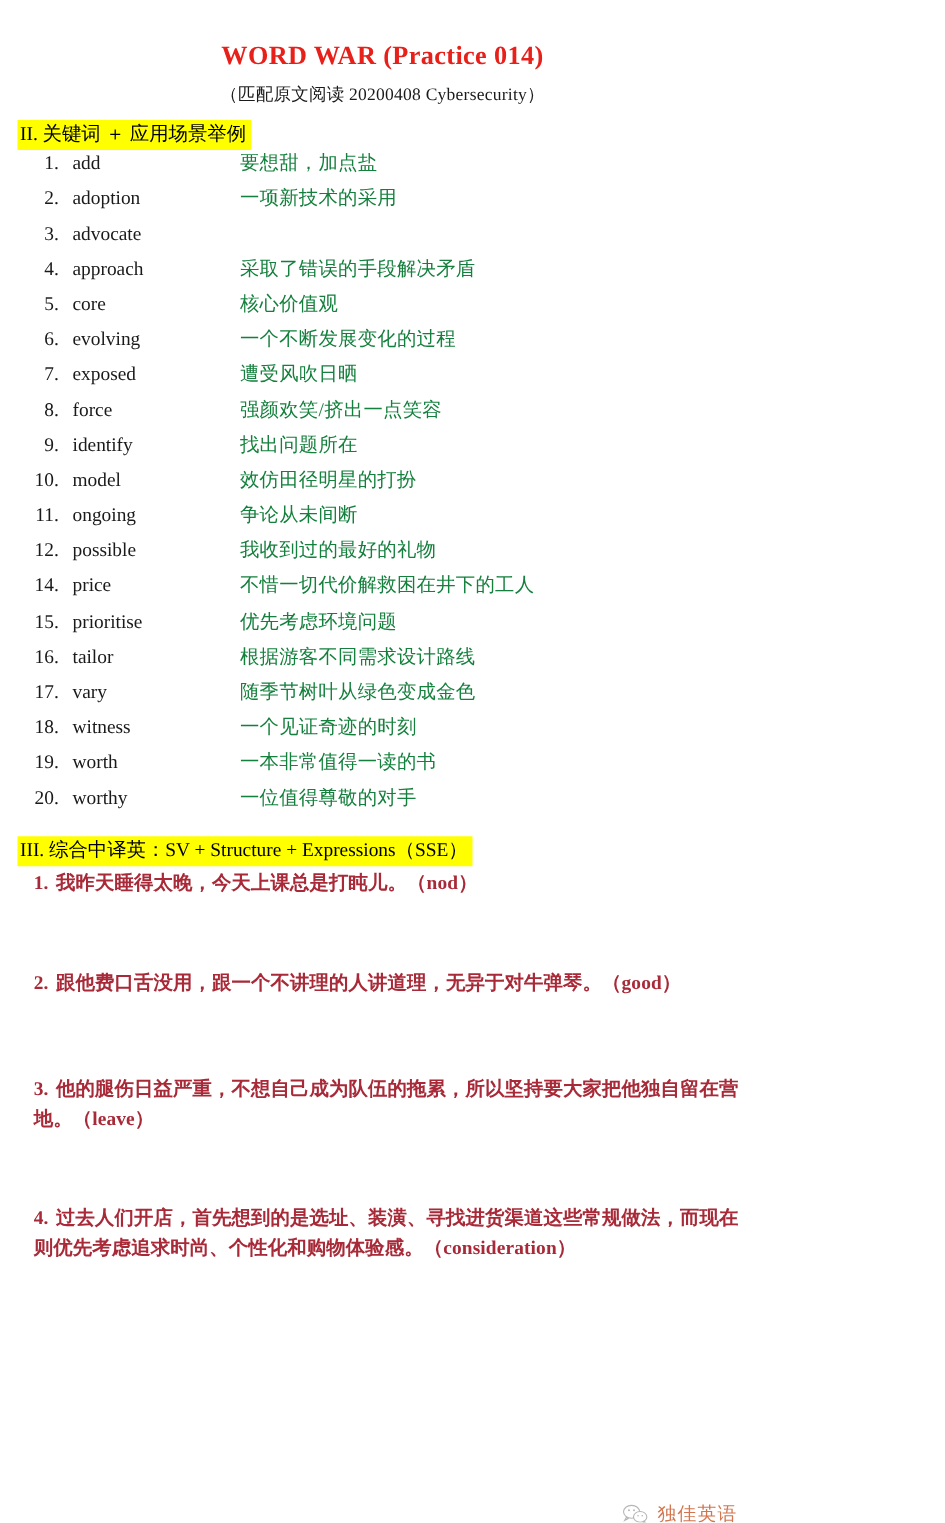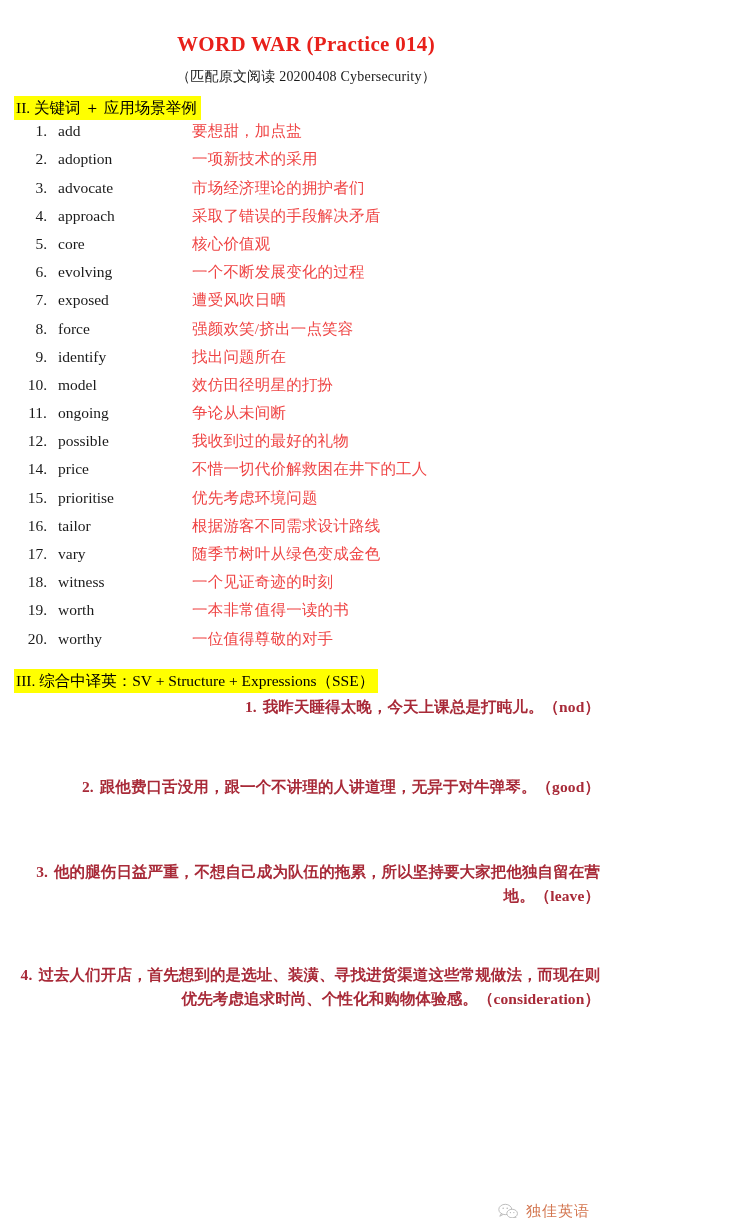--- a/index.html
+++ b/index.html
@@ -82,37 +82,36 @@
   .word-en {
     flex: 0 0 145px;
     padding-left: 11px;
     font-size: 15.5px;
     color: #1a1a1a;
     box-sizing: border-box;
   }
   .word-cn {
     flex: 1 1 auto;
     font-size: 15.5px;
-    color: #ef4444;
+    color: #15803d;
     letter-spacing: 0.2px;
   }
 
   
   .sentences {
     margin-top: 2px;
   }
   .sentence {
     color: #a82a38;
     font-weight: bold;
     font-size: 15.5px;
     line-height: 1.52;
-    padding-left: 14px;
+    padding-left: 27px;
     padding-right: 12px;
     letter-spacing: 0.1px;
-    text-align: right;
   }
   .sentence .idx {
     margin-right: 2px;
   }
   .answer-gap {
     height: 56px;
   }
   .answer-gap.tall {
     height: 62px;
   }
@@ -158,21 +157,20 @@
         <div class="word-cn">要想甜，加点盐</div>
       </div>
       <div class="word-row">
         <div class="word-num">2.</div>
         <div class="word-en">adoption</div>
         <div class="word-cn">一项新技术的采用</div>
       </div>
       <div class="word-row">
         <div class="word-num">3.</div>
         <div class="word-en">advocate</div>
-        <div class="word-cn">市场经济理论的拥护者们</div>
       </div>
       <div class="word-row">
         <div class="word-num">4.</div>
         <div class="word-en">approach</div>
         <div class="word-cn">采取了错误的手段解决矛盾</div>
       </div>
       <div class="word-row">
         <div class="word-num">5.</div>
         <div class="word-en">core</div>
         <div class="word-cn">核心价值观</div>

